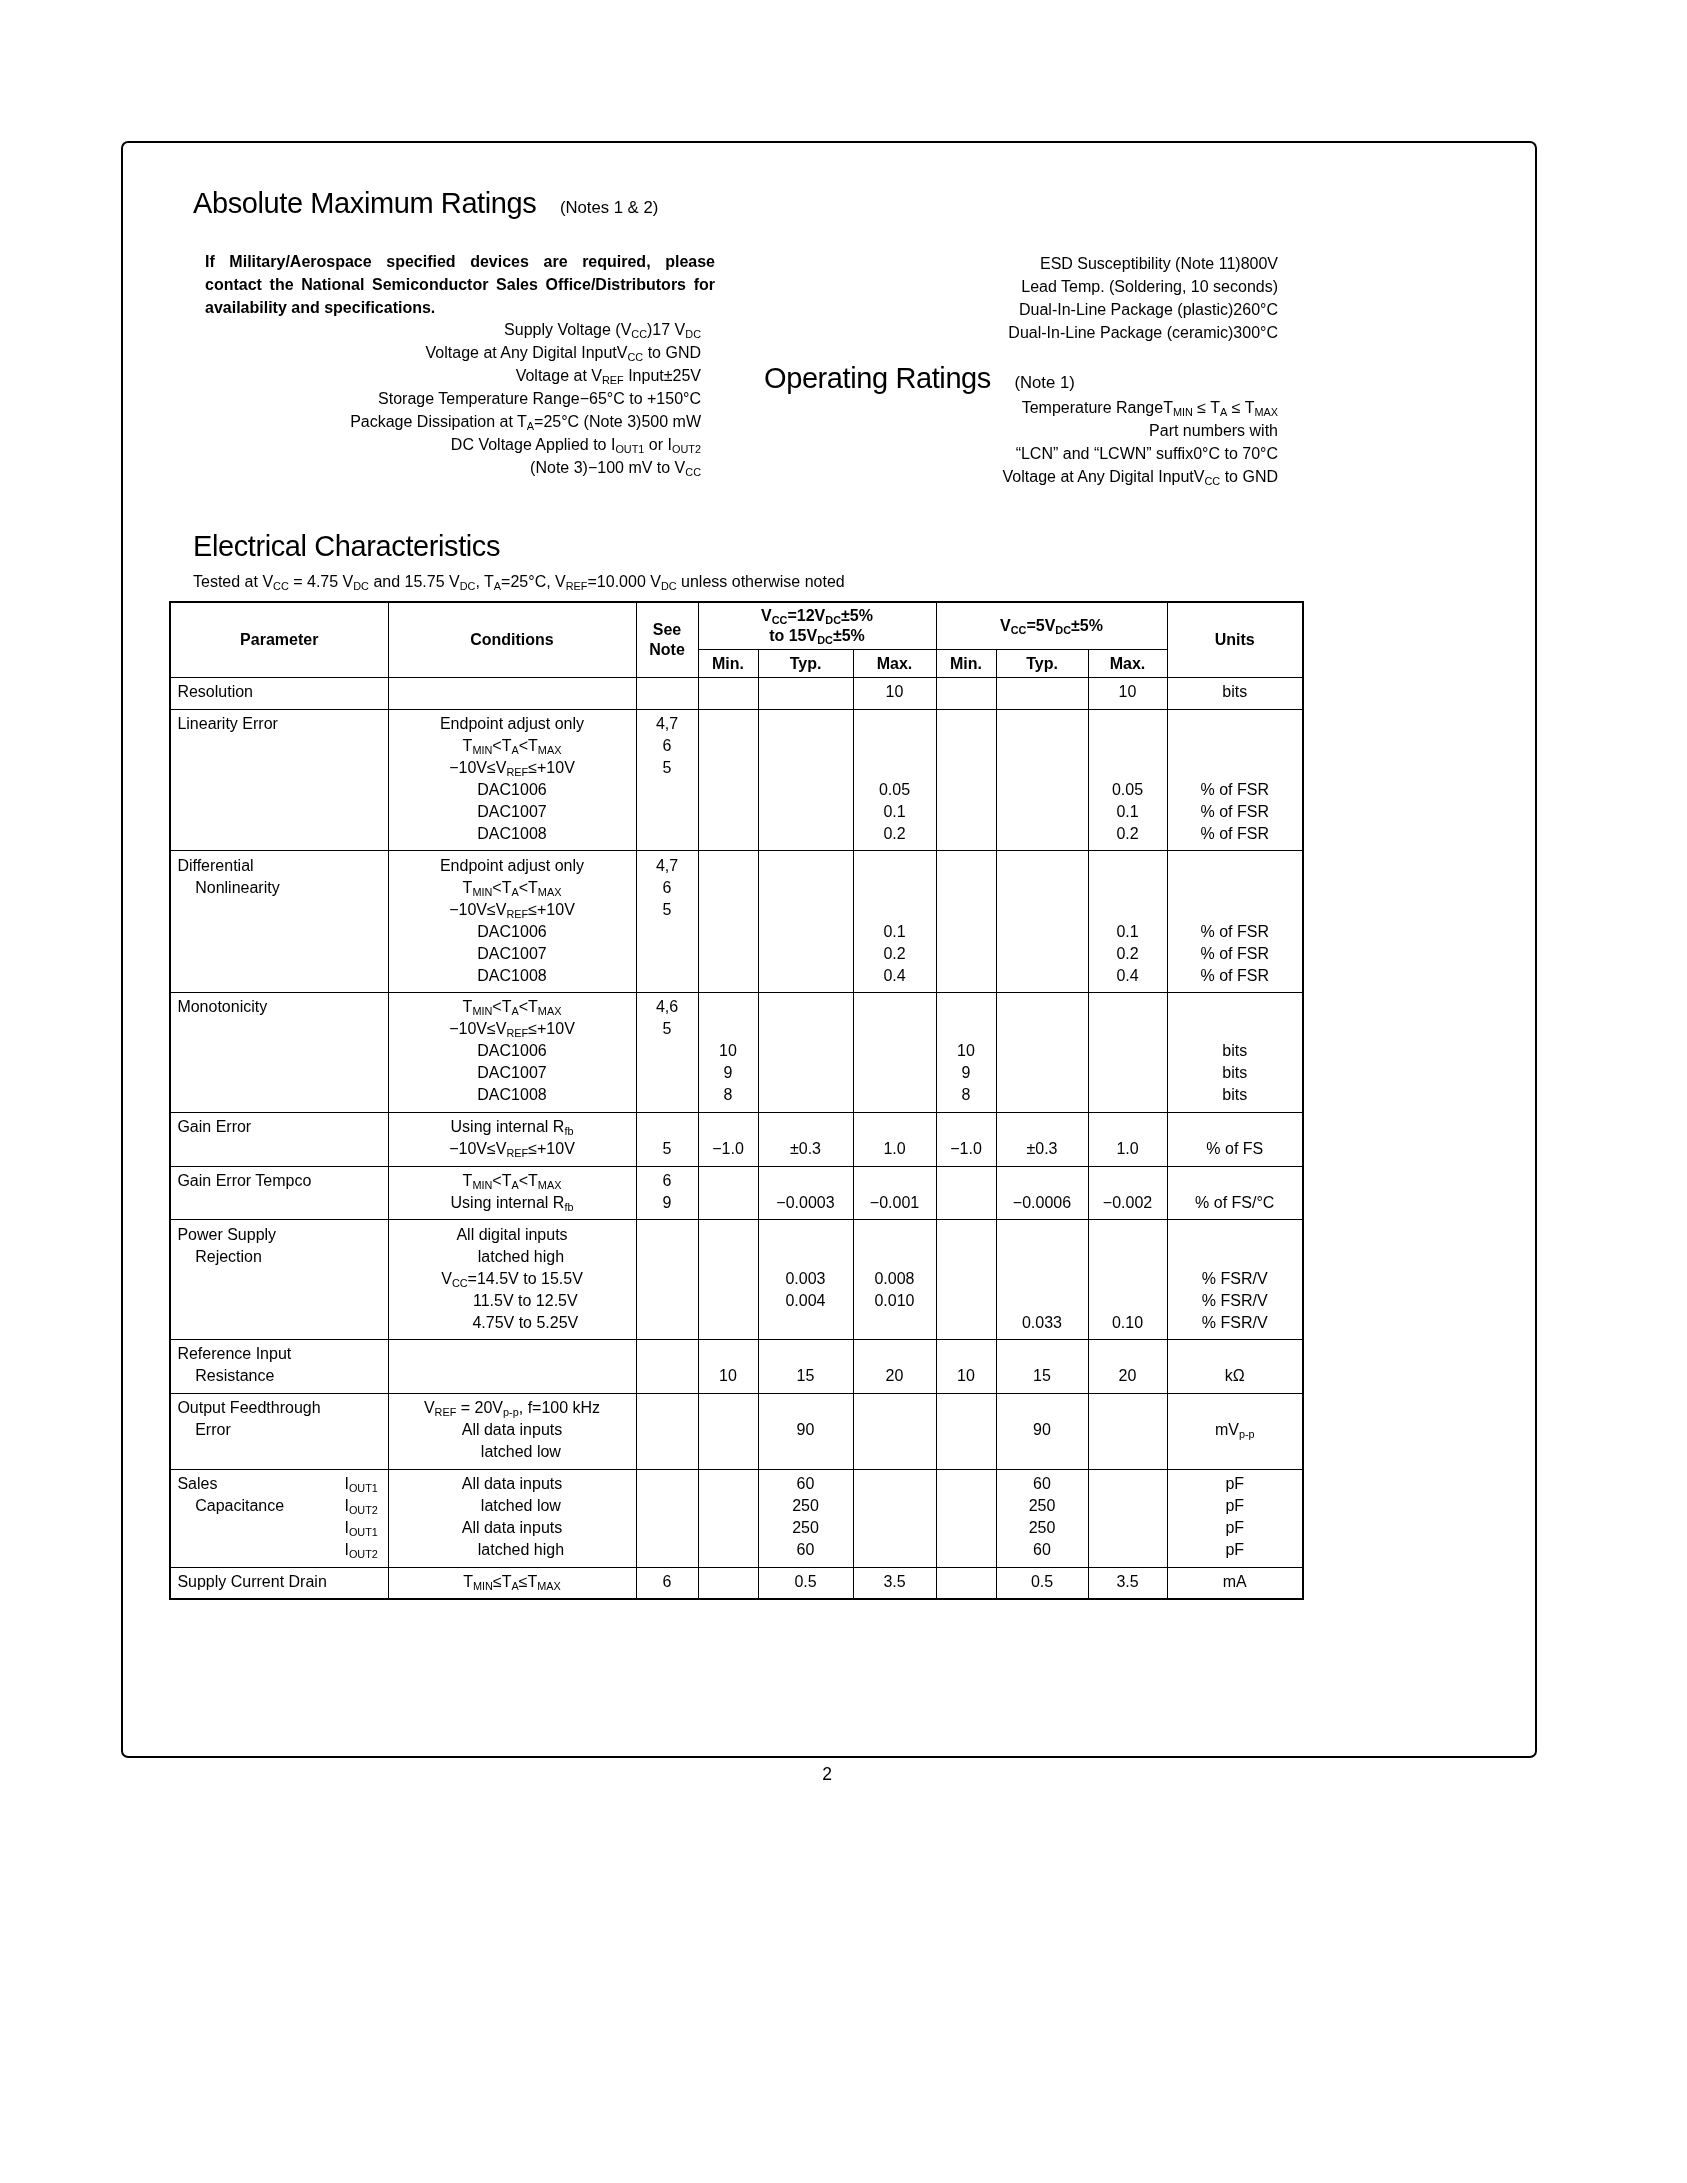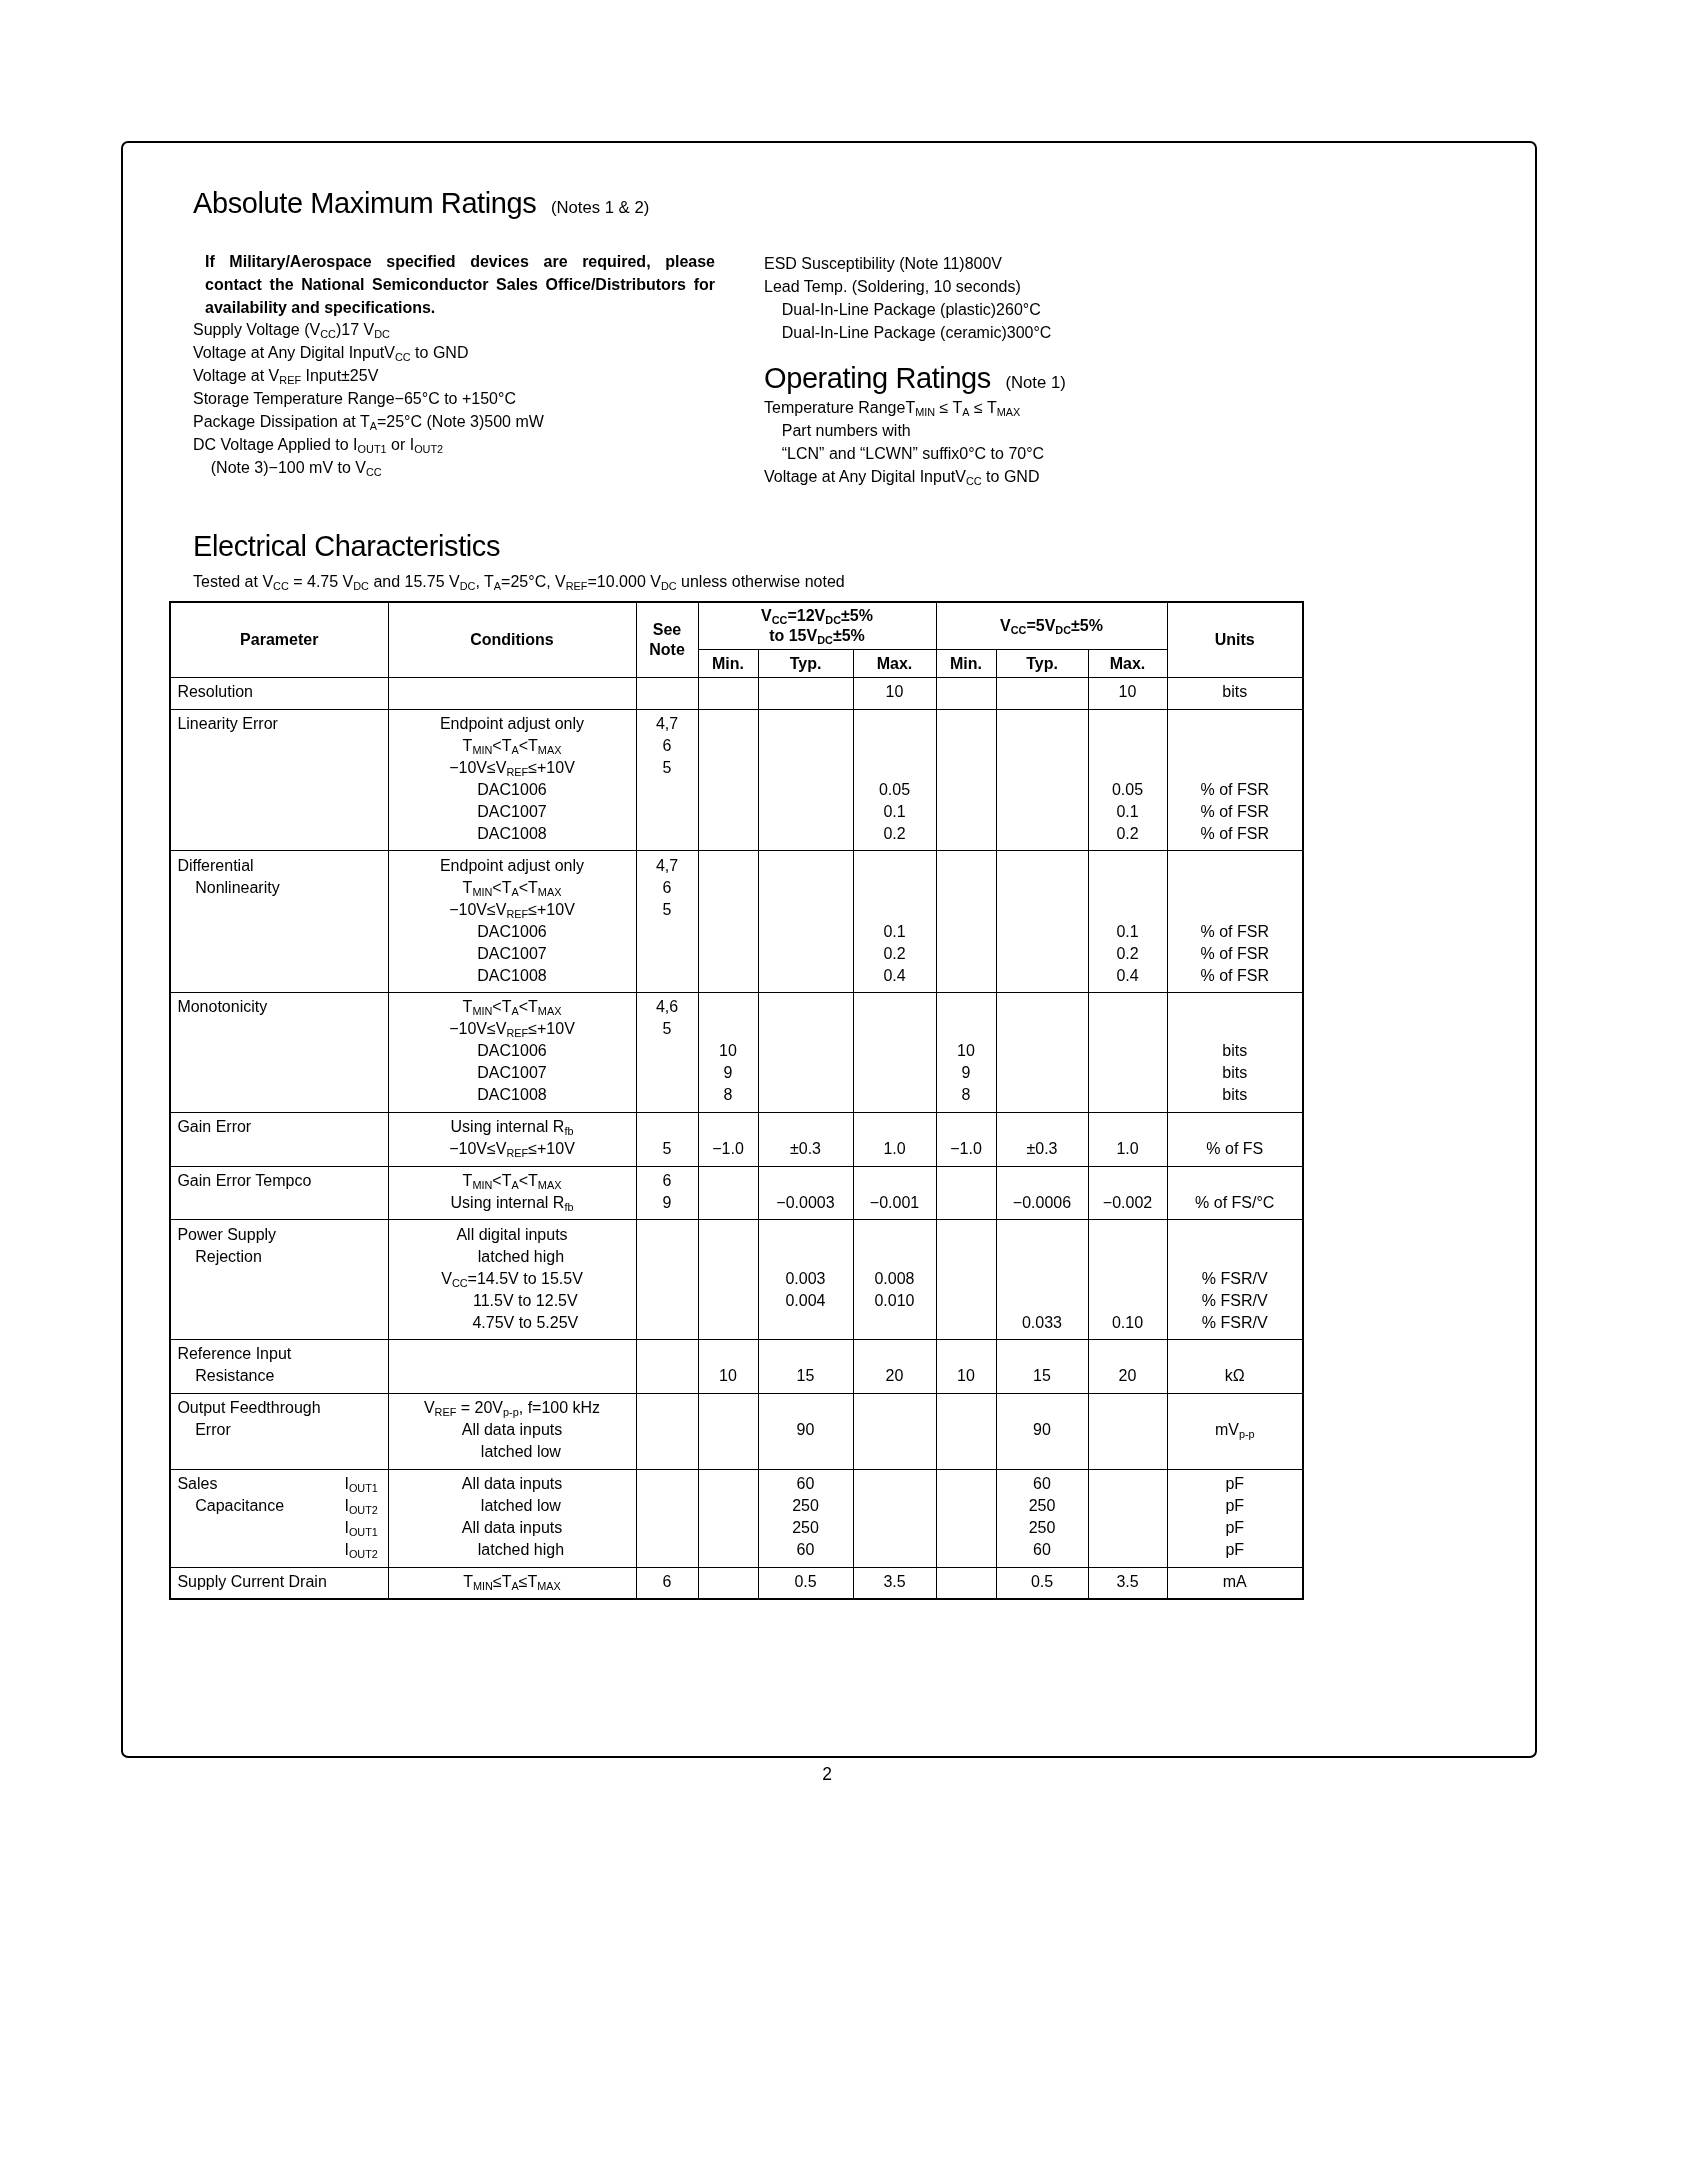--- a/index.html
+++ b/index.html
@@ -8,30 +8,30 @@
     font-family:"Liberation Sans", sans-serif;
     position:relative;overflow:hidden;
   }
   sub{font-size:0.68em;line-height:0;vertical-align:-0.28em}
   .frame{
     position:absolute;left:121px;top:141px;width:1412px;height:1613px;
     border:2.4px solid #000;border-radius:7.1px;
   }
   .sec-title{position:absolute;white-space:nowrap}
   .h1{font-size:29px;font-weight:normal;letter-spacing:-0.4px}
-  .hnote{font-size:16.7px;font-weight:normal;margin-left:11px}
+  .hnote{font-size:16.7px;font-weight:normal;margin-left:20px}
   .amr-intro{
     position:absolute;left:193px;top:238px;width:510px;margin:12px;
     font-size:16px;font-weight:bold;line-height:23px;text-align:justify;
   }
   .spec-list{position:absolute;font-size:16px}
   #amr-left-list{left:193px;top:318px;width:508px}
   #amr-right-list{left:764px;top:252px;width:514px}
   #or-list{left:764px;top:396px;width:514px}
-  .spec-row{display:flex;justify-content:flex-start;line-height:23px;white-space:pre-wrap}
+  .spec-row{display:flex;justify-content:flex-end;line-height:23px;white-space:pre-wrap}
   .spec-value{white-space:pre;text-align:right}
   .ec-subtitle{position:absolute;left:193px;top:573px;font-size:16px}
   table.ec-table{
     position:absolute;left:169px;top:601px;width:1134px;
     border-collapse:collapse;table-layout:fixed;font-size:16px;
     border:2.4px solid #000;
   }
   .ec-table th,.ec-table td{
     border-left:1.6px solid #000;padding:0 6.4px;vertical-align:top;
     white-space:pre-wrap;overflow:hidden;

